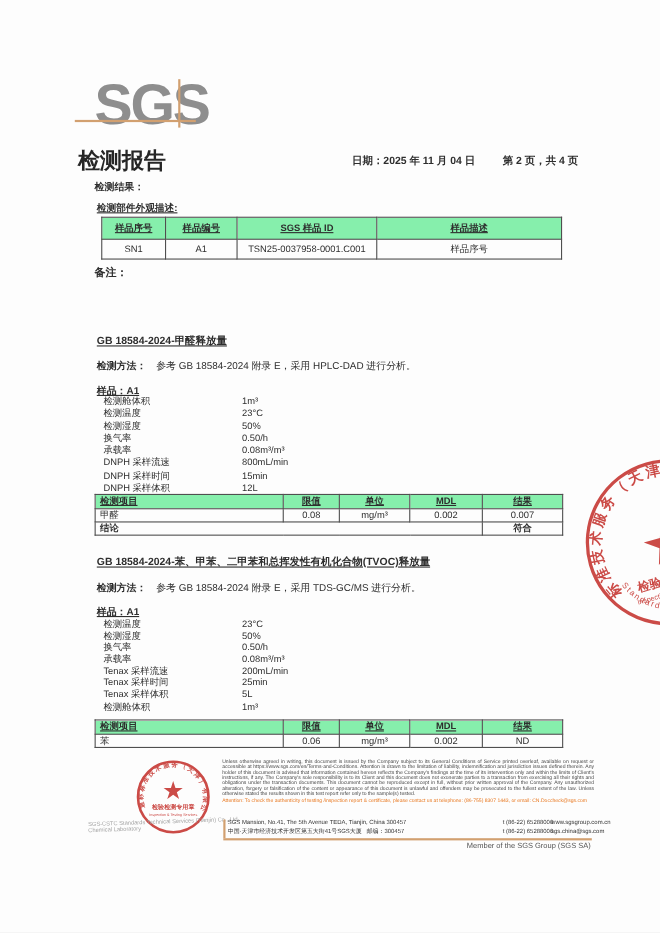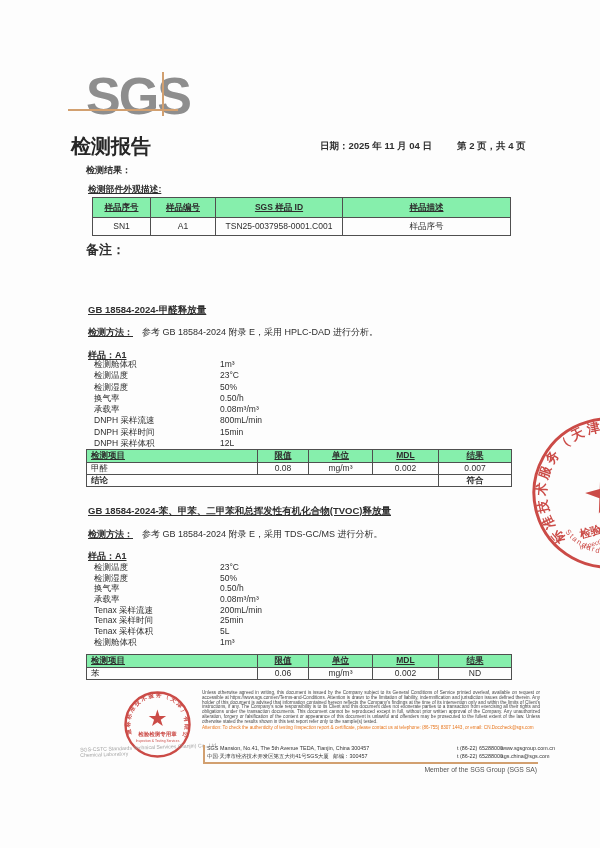--- a/index.html
+++ b/index.html
@@ -12,25 +12,25 @@
   .sgs-logo { position:absolute; left:86px; top:70px; font-size:52px; font-weight:bold;
     color:#8e8e8e; letter-spacing:-2px; line-height:1; }
   .tan-h { position:absolute; left:68px; top:109px; width:110px; height:2px; background:#d2a070; }
   .tan-v { position:absolute; left:162px; top:72px; width:2px; height:44px; background:#d2a070; }
   .report-title { position:absolute; left:71px; top:133px; font-size:20px; font-weight:bold; color:#262626; }
   .date-line { position:absolute; left:320px; top:140px; font-size:9.5px; font-weight:bold;text-align:right; }
   .page-info { position:absolute; left:457px; top:140px; font-size:9.5px; font-weight:bold; }
   
   .results-label { position:absolute; left:86px; top:164px; font-size:9px; font-weight:bold; }
   .appearance-label { position:absolute; left:88px; top:184px; font-size:8.8px; font-weight:bold; text-decoration:underline; }
-  .notes-label { position:absolute; left:86px; top:241px; font-size:13px; font-weight:bold; }
+  .notes-label { position:absolute; left:86px; top:241px; font-size:10px; font-weight:bold; }
   .notes { position:absolute; left:104px; top:251px; font-size:8.3px; line-height:9.8px; }
   .sec-title { position:absolute; left:88px; font-size:9.5px; font-weight:bold; text-decoration:underline; }
   .method { position:absolute; left:88px; font-size:9px; }
-  .method .mlabel { font-weight:bold; margin-right:9px;text-decoration:underline; }
+  .method .mlabel { font-weight:bold; margin-right:9px; }
   .sample-label { position:absolute; left:88px; font-size:9px; font-weight:bold; text-decoration:underline; }
   .params { position:absolute; left:94px; font-size:8.5px; }
   .prow { display:flex; }
   .prow .pl { width:126px; }
   .params.s1 .prow { height:11.3px; }
   .params.s2 .prow { height:10.7px; }
   
   table.tbl { position:absolute; border-collapse:collapse; table-layout:fixed; }
   .tbl th, .tbl td { border:1px solid #4f4f4f; font-size:8.5px; text-align:center;
     padding:0 2px; vertical-align:middle; line-height:1.15; overflow:hidden; white-space:nowrap; }

